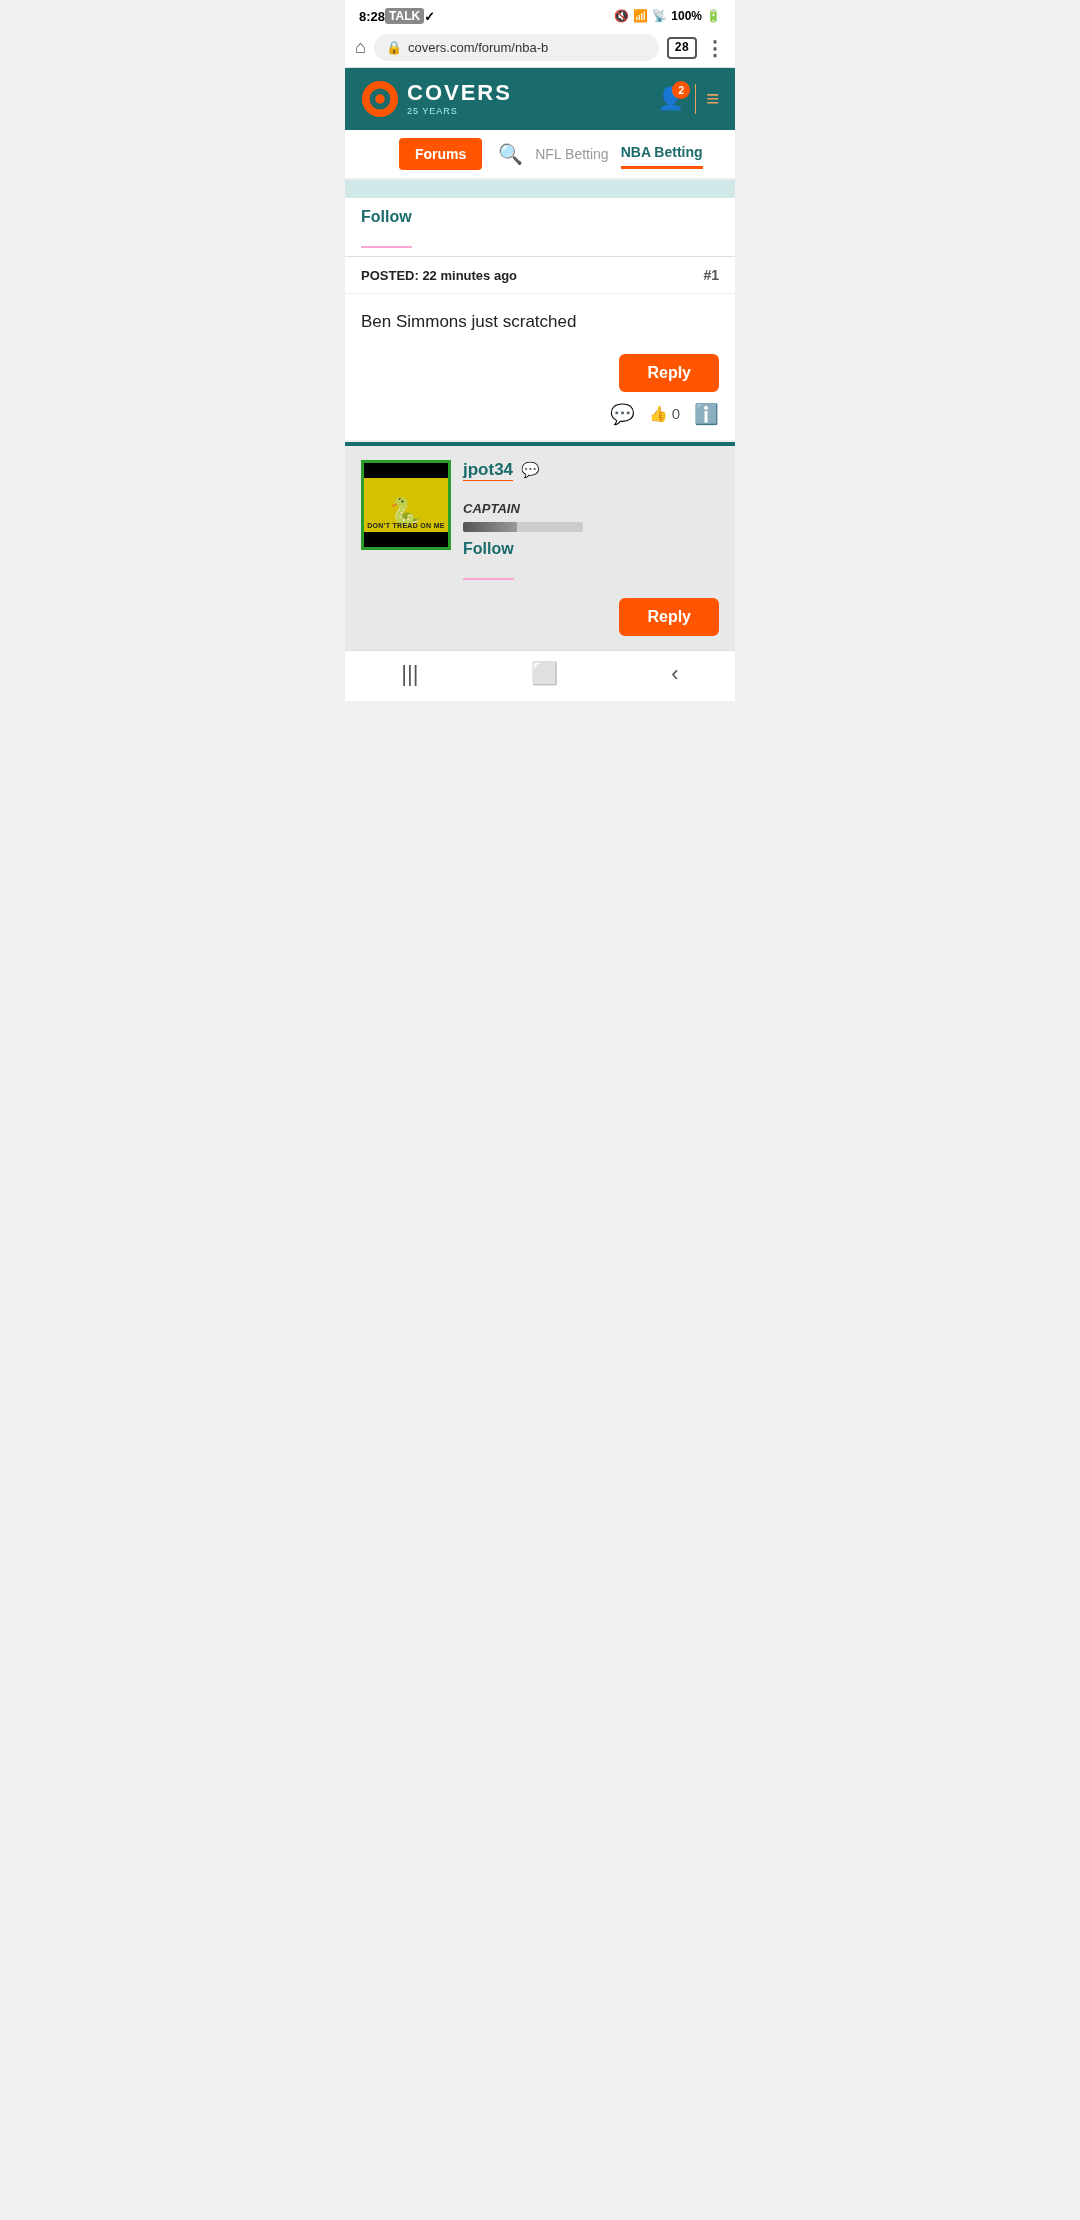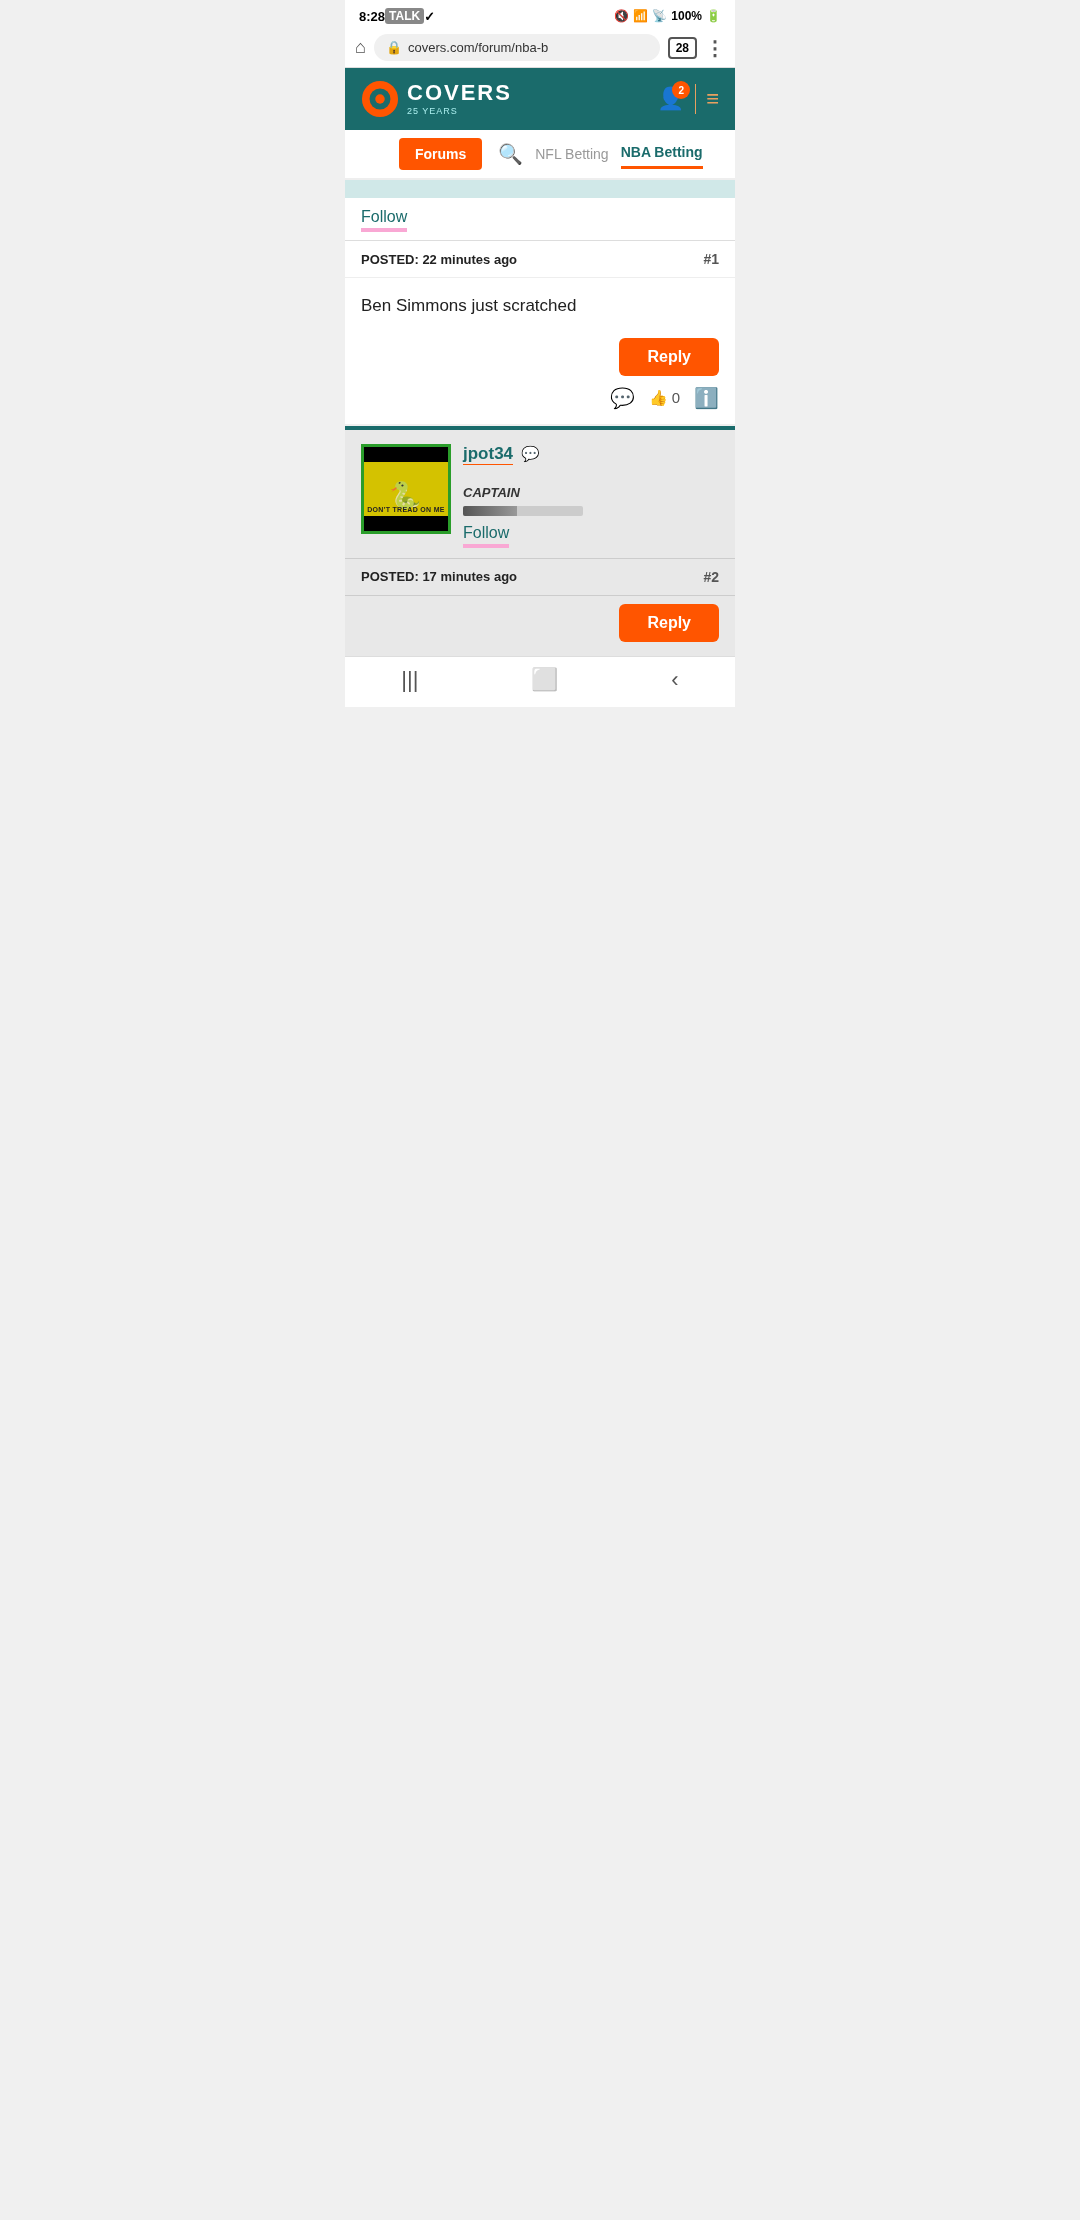--- a/index.html
+++ b/index.html
@@ -49,20 +49,21 @@
       font-size: 13px;
       color: #333;
     }
     .browser-tab-count {
       background: white;
       border: 2px solid #555;
       border-radius: 4px;
       padding: 2px 6px;
       font-size: 12px;
       font-weight: bold;
+      font-family: Liberation Mono, monospace;
     }
     .browser-menu { font-size: 20px; color: #555; font-weight: bold; }
 
     
     .site-header {
       background: #1a6b6b;
       display: flex;
       justify-content: space-between;
       align-items: center;
       padding: 12px 16px;
@@ -136,24 +137,24 @@
     }
 
     
     .follow-area {
       padding: 10px 16px 8px;
       border-bottom: 1px solid #ddd;
     }
     .follow-btn {
       color: #1a6b6b;
       font-size: 16px;
-      font-weight: normal;
-      border-bottom: 4px solid #f9a8d4;
+      font-weight: bold;
+      border-bottom: 2px solid #f9a8d4;
       display: inline-block;
-      padding-bottom: 2px;
+      padding-bottom: 20px;
       background: none;
       border-top: none;
       border-left: none;
       border-right: none;
       cursor: pointer;
     }
 
     
     .post-meta {
       display: flex;
@@ -434,24 +435,20 @@
         <span class="chat-icon">💬</span>
       </div>
       <div class="user-rank">CAPTAIN</div>
       <div class="rank-bar">
         <div class="rank-fill"></div>
       </div>
       <button class="follow-btn">Follow</button>
     </div>
   </div>
 
-  <div class="reply-post-meta">
-    <span class="post-time">POSTED: 17 minutes ago</span>
-    <span class="post-num">#2</span>
-  </div>
 
 
   <div class="reply-actions">
     <button class="reply-btn">Reply</button>
   </div>
 </div>
 
 <div class="bottom-nav">
   <button class="nav-btn">|||</button>
   <button class="nav-btn">⬜</button>

